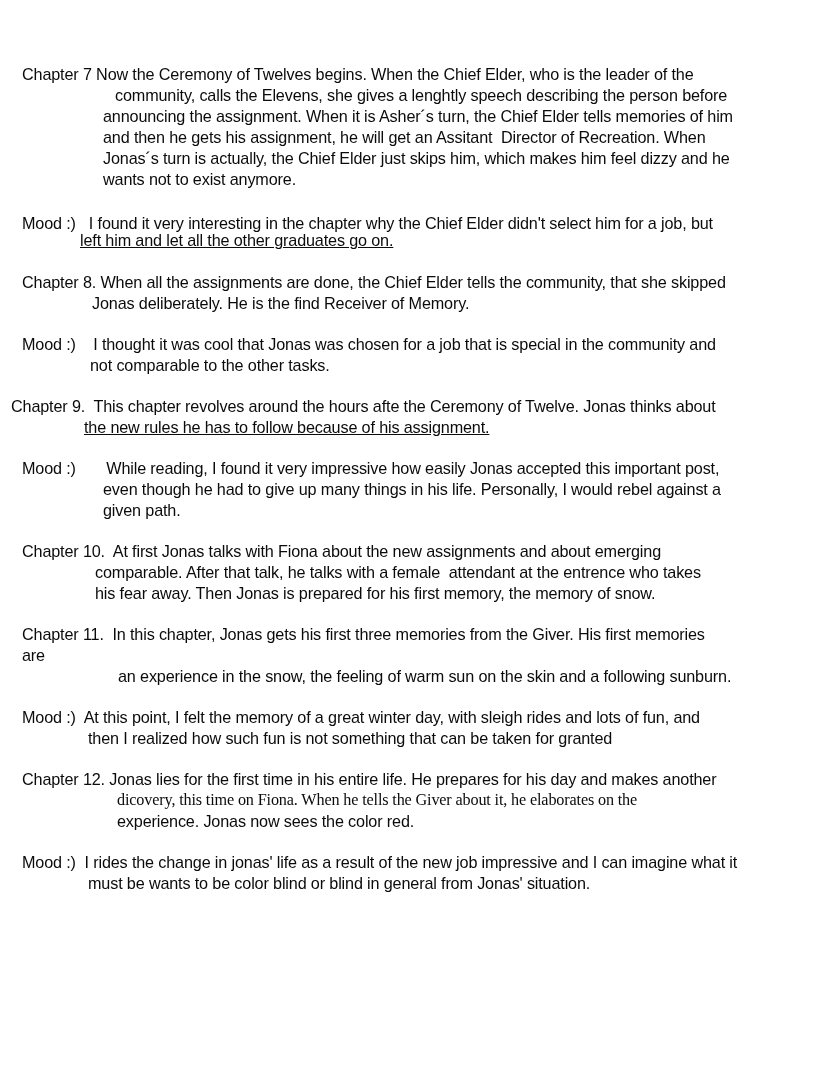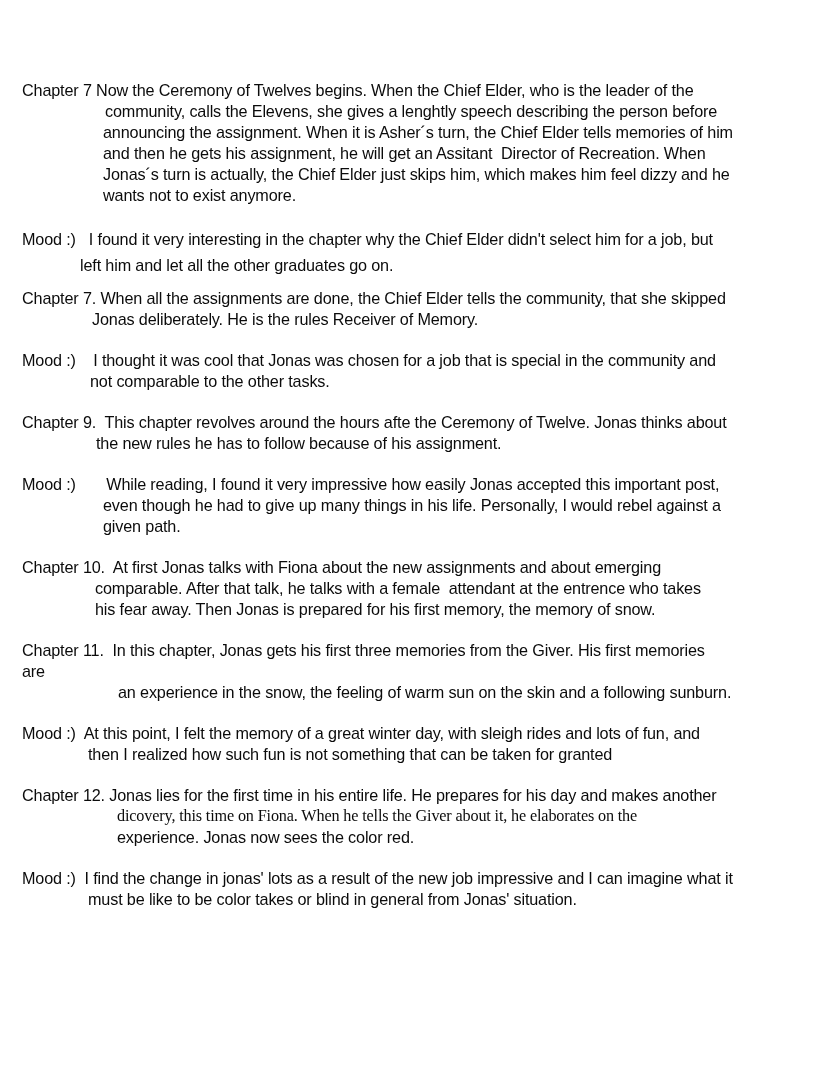--- a/index.html
+++ b/index.html
@@ -6,21 +6,21 @@
   html, body {
     margin: 0;
     padding: 0;
     background: #ffffff;
   }
   .page {
     position: relative;
     width: 828px;
     height: 1010px;
     background: #ffffff;
-    margin: 16px auto;
+    margin: 0 auto;
     overflow: hidden;
     font-family: "Liberation Sans", sans-serif;
     color: #000000;
   }
   .doc-body {
     position: absolute;
     left: 0;
     top: 0;
     width: 828px;
   }
@@ -40,41 +40,41 @@
     font-family: "Liberation Sans", sans-serif;
   }
 </style>
 </head>
 <body>
 
 <div class="page" style="background: rgb(255, 255, 255); color: rgb(11, 11, 11);">
   <div class="doc-body" id="doc-body">
       <div class="entry">
         <div class="line" style="left: 22px; top: 64px;">Chapter 7 Now the Ceremony of Twelves begins. When the Chief Elder, who is the leader of the</div>
-        <div class="line" style="left: 105px; top: 85px;">community, calls the Elevens, she gives a lenghtly speech describing the person before</div>
+        <div class="line" style="left: 115px; top: 85px;">community, calls the Elevens, she gives a lenghtly speech describing the person before</div>
         <div class="line" style="left: 103px; top: 106px;">announcing the assignment. When it is Asher´s turn, the Chief Elder tells memories of him</div>
         <div class="line" style="left: 103px; top: 127px; text-align: center;">and then he gets his assignment, he will get an Assitant  Director of Recreation. When</div>
         <div class="line" style="left: 103px; top: 148px;">Jonas´s turn is actually, the Chief Elder just skips him, which makes him feel dizzy and he</div>
         <div class="line" style="left: 103px; top: 169px;">wants not to exist anymore.</div>
       </div>
       <div class="entry">
         <div class="line" style="left: 22px; top: 213px;">Mood :)   I found it very interesting in the chapter why the Chief Elder didn't select him for a job, but</div>
-        <div class="line" style="left: 80px; top: 239px;">left him and let all the other graduates go on.</div>
+        <div class="line" style="left: 80px; top: 230px; text-decoration: underline;">left him and let all the other graduates go on.</div>
       </div>
       <div class="entry">
-        <div class="line" style="left: 22px; top: 272px;">Chapter 7. When all the assignments are done, the Chief Elder tells the community, that she skipped</div>
-        <div class="line" style="left: 92px; top: 293px;">Jonas deliberately. He is the rules Receiver of Memory.</div>
+        <div class="line" style="left: 22px; top: 272px;">Chapter 8. When all the assignments are done, the Chief Elder tells the community, that she skipped</div>
+        <div class="line" style="left: 92px; top: 293px;">Jonas deliberately. He is the find Receiver of Memory.</div>
       </div>
       <div class="entry">
         <div class="line" style="left: 22px; top: 334px;">Mood :)    I thought it was cool that Jonas was chosen for a job that is special in the community and</div>
         <div class="line" style="left: 90px; top: 355px; text-align: right;">not comparable to the other tasks.</div>
       </div>
       <div class="entry">
-        <div class="line" style="left: 22px; top: 396px;">Chapter 9.  This chapter revolves around the hours afte the Ceremony of Twelve. Jonas thinks about</div>
-        <div class="line" style="left: 96px; top: 417px;">the new rules he has to follow because of his assignment.</div>
+        <div class="line" style="left: 11px; top: 396px;">Chapter 9.  This chapter revolves around the hours afte the Ceremony of Twelve. Jonas thinks about</div>
+        <div class="line" style="left: 84px; top: 417px; text-decoration: underline;">the new rules he has to follow because of his assignment.</div>
       </div>
       <div class="entry">
         <div class="line" style="left: 22px; top: 458px;">Mood :)       While reading, I found it very impressive how easily Jonas accepted this important post,</div>
         <div class="line" style="left: 103px; top: 479px;">even though he had to give up many things in his life. Personally, I would rebel against a</div>
         <div class="line" style="left: 103px; top: 500px;">given path.</div>
       </div>
       <div class="entry">
         <div class="line" style="left: 22px; top: 541px;">Chapter 10.  At first Jonas talks with Fiona about the new assignments and about emerging</div>
         <div class="line" style="left: 95px; top: 562px;">comparable. After that talk, he talks with a female  attendant at the entrence who takes</div>
         <div class="line" style="left: 95px; top: 583px;">his fear away. Then Jonas is prepared for his first memory, the memory of snow.</div>
@@ -87,17 +87,17 @@
       <div class="entry">
         <div class="line" style="left: 22px; top: 707px;">Mood :)  At this point, I felt the memory of a great winter day, with sleigh rides and lots of fun, and</div>
         <div class="line" style="left: 88px; top: 728px;">then I realized how such fun is not something that can be taken for granted</div>
       </div>
       <div class="entry">
         <div class="line" style="left: 22px; top: 769px;">Chapter 12. Jonas lies for the first time in his entire life. He prepares for his day and makes another</div>
         <div class="line" style="left: 117px; top: 790px; font-family: Liberation Serif, serif;">dicovery, this time on Fiona. When he tells the Giver about it, he elaborates on the</div>
         <div class="line" style="left: 117px; top: 811px;">experience. Jonas now sees the color red.</div>
       </div>
       <div class="entry">
-        <div class="line" style="left: 22px; top: 852px;">Mood :)  I find the change in jonas' lots as a result of the new job impressive and I can imagine what it</div>
-        <div class="line" style="left: 88px; top: 873px;">must be like to be color takes or blind in general from Jonas' situation.</div>
+        <div class="line" style="left: 22px; top: 852px;">Mood :)  I rides the change in jonas' life as a result of the new job impressive and I can imagine what it</div>
+        <div class="line" style="left: 88px; top: 873px;">must be wants to be color blind or blind in general from Jonas' situation.</div>
       </div>
     </div>
 </div>
 
 </body></html>

